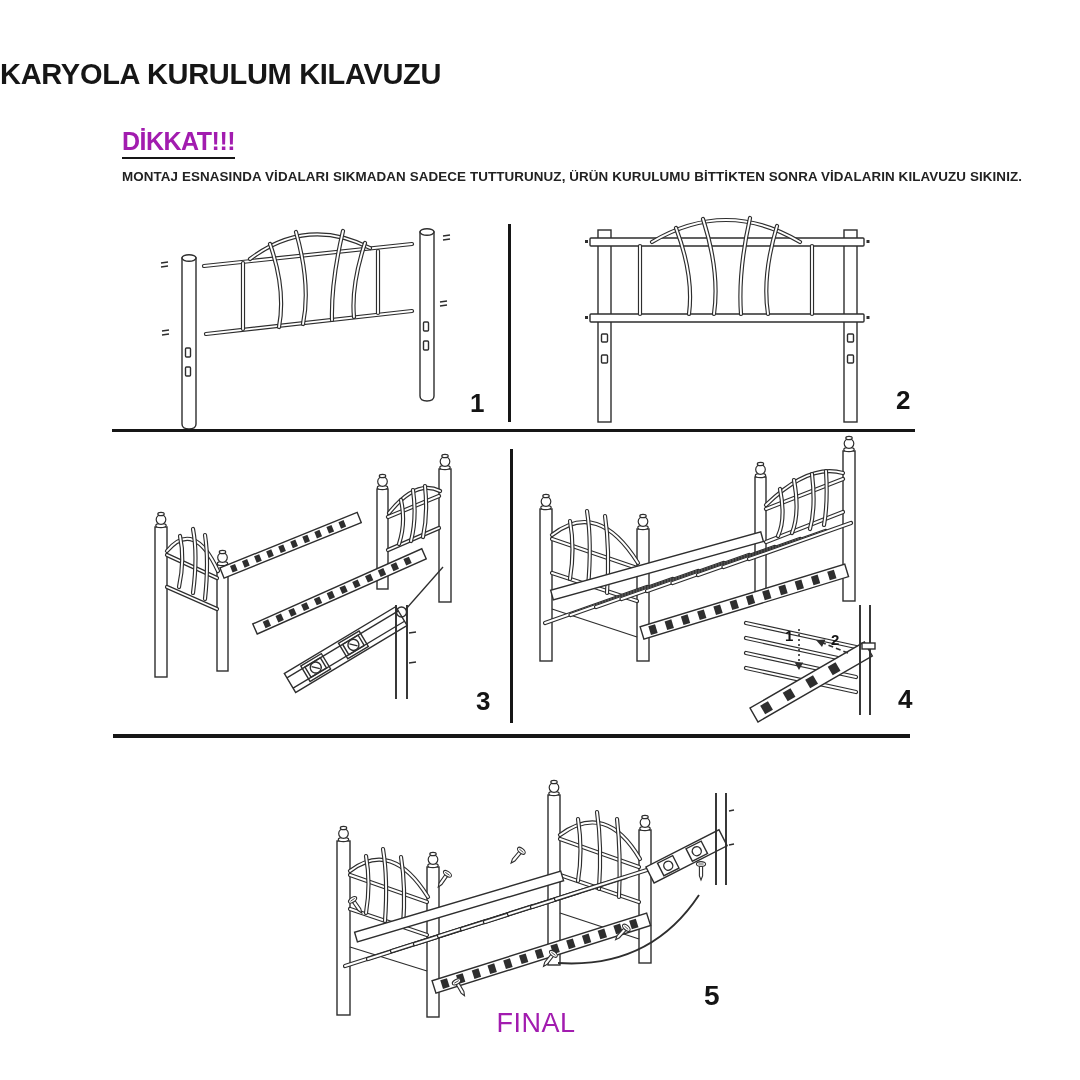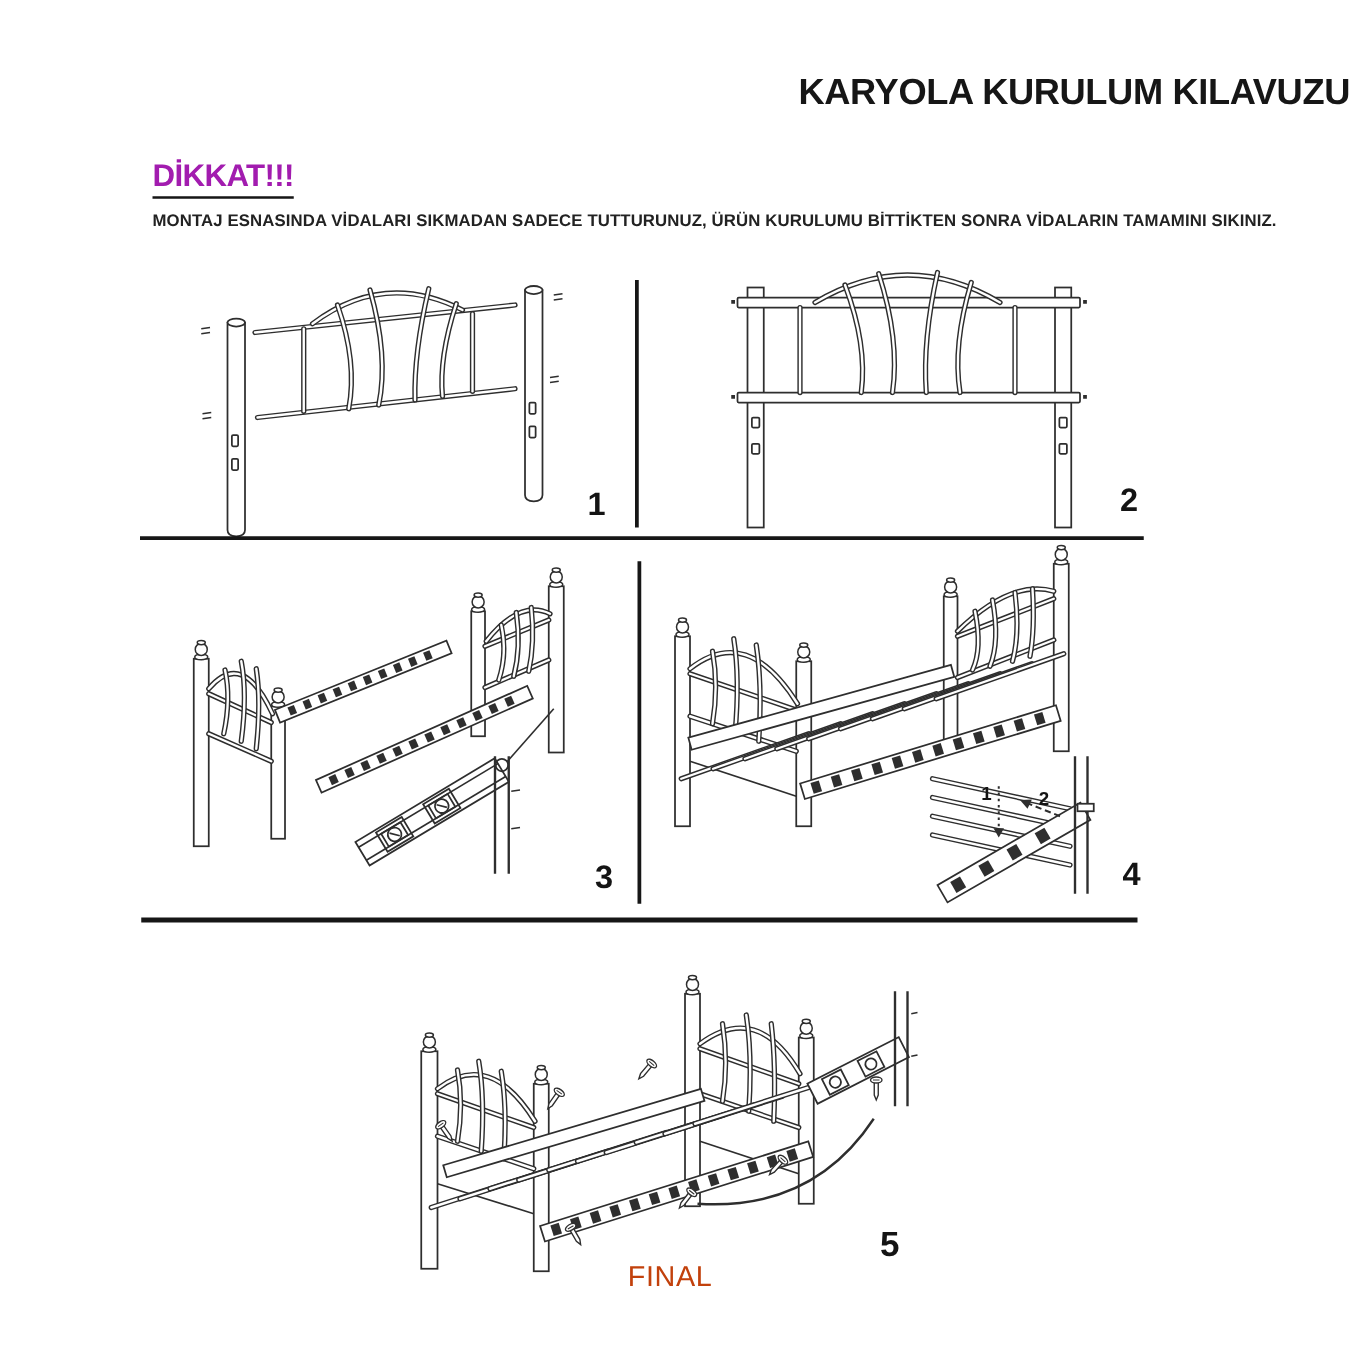--- a/index.html
+++ b/index.html
@@ -3,21 +3,21 @@
 <meta charset="utf-8">
 <style>
   html,body{margin:0;padding:0;background:#e8e8e8;}
   .page{
     position:relative; width:1080px; height:1080px; margin:0 auto;
     background:#ffffff; overflow:hidden;
     font-family:"Liberation Sans", sans-serif; color:#1c1c1c;
   }
   .doc-title{
     position:absolute; left:0; top:58px; width:1080px;
-    text-align:right; font-size:29px; font-weight:bold; letter-spacing:-0.3px;
+    text-align:left; font-size:29px; font-weight:bold; letter-spacing:-0.3px;
     color:#161616;
   }
   .warn-head{
     position:absolute; left:122px; top:127px;
     font-size:25px; font-weight:bold; letter-spacing:-0.5px; color:#a21caf;
     border-bottom:2.5px solid #161616; padding-bottom:1px;
   }
   .warn-body{
     position:absolute; left:122px; top:169px; width:950px;
     font-size:13.4px; font-weight:bold; letter-spacing:0.1px; white-space:nowrap;
@@ -25,21 +25,21 @@
   }
   .divider{position:absolute; background:#161616;}
   .step-num{
     position:absolute; font-size:26px; font-weight:bold; color:#141414; line-height:1;
   }
   .inset-num{
     position:absolute; font-size:15px; font-weight:bold; color:#141414; line-height:1;
   }
   .final-label{
     position:absolute; left:456px; top:1008px; width:160px; text-align:center;
-    font-size:23px; font-weight:normal; letter-spacing:0.5px; color:#c2410c;
+    font-size:27px; font-weight:normal; letter-spacing:0.5px; color:#a21caf;
   }
   svg{position:absolute; overflow:visible;}
   
   .to{fill:none; stroke:#2e2e2e; stroke-width:4.2; stroke-linecap:round; stroke-linejoin:round;}
   .ti{fill:none; stroke:#ffffff; stroke-width:1.9; stroke-linecap:round; stroke-linejoin:round;}
   .ln{fill:none; stroke:#2e2e2e; stroke-width:1.3;}
   .lnb{stroke-width:1.9;}
   .fr{fill:none; stroke:#2e2e2e; stroke-width:1.4;}
   .wf{fill:#ffffff;}
   .fd{fill:#2e2e2e; stroke:none;}
@@ -62,21 +62,21 @@
       <g id="screwg">
         <path d="M-1.6,2 L-1.6,13 L0,17 L1.6,13 L1.6,2 Z" fill="#ffffff" stroke="#2e2e2e" stroke-width="1.1"></path>
         <ellipse cx="0" cy="1" rx="4.6" ry="2.4" fill="#ffffff" stroke="#2e2e2e" stroke-width="1.1"></ellipse>
         <line x1="-2.6" y1="1" x2="2.6" y2="1" stroke="#2e2e2e" stroke-width="0.8"></line>
       </g>
     </defs>
   </svg>
 
   <div class="doc-title">KARYOLA KURULUM KILAVUZU</div>
   <div class="warn-head">DİKKAT!!!</div>
-  <div class="warn-body">MONTAJ ESNASINDA VİDALARI SIKMADAN SADECE TUTTURUNUZ, ÜRÜN KURULUMU BİTTİKTEN SONRA VİDALARIN TAMAMINI SIKINIZ.</div>
+  <div class="warn-body">MONTAJ ESNASINDA VİDALARI SIKMADAN SADECE TUTTURUNUZ, ÜRÜN KURULUMU BİTTİKTEN SONRA VİDALARIN KILAVUZU SIKINIZ.</div>
 
   <svg style="left:100px; top:210px;" width="410" height="222" viewBox="0 0 410 222">
 
     <path class="fr wf" d="M82,48 L82,214 Q82,219 89,219 Q96,219 96,214 L96,48 Z"></path>
     <ellipse class="fr wf" cx="89" cy="48" rx="7" ry="3.2"></ellipse>
     <rect class="fr" x="85.5" y="138" width="5" height="9" rx="1"></rect>
     <rect class="fr" x="85.5" y="157" width="5" height="9" rx="1"></rect>
 
     <path class="ln" d="M61,53 l7,-1 M61,57 l7,-1"></path>
     <path class="ln" d="M62,121 l7,-1 M62,125 l7,-1"></path>

